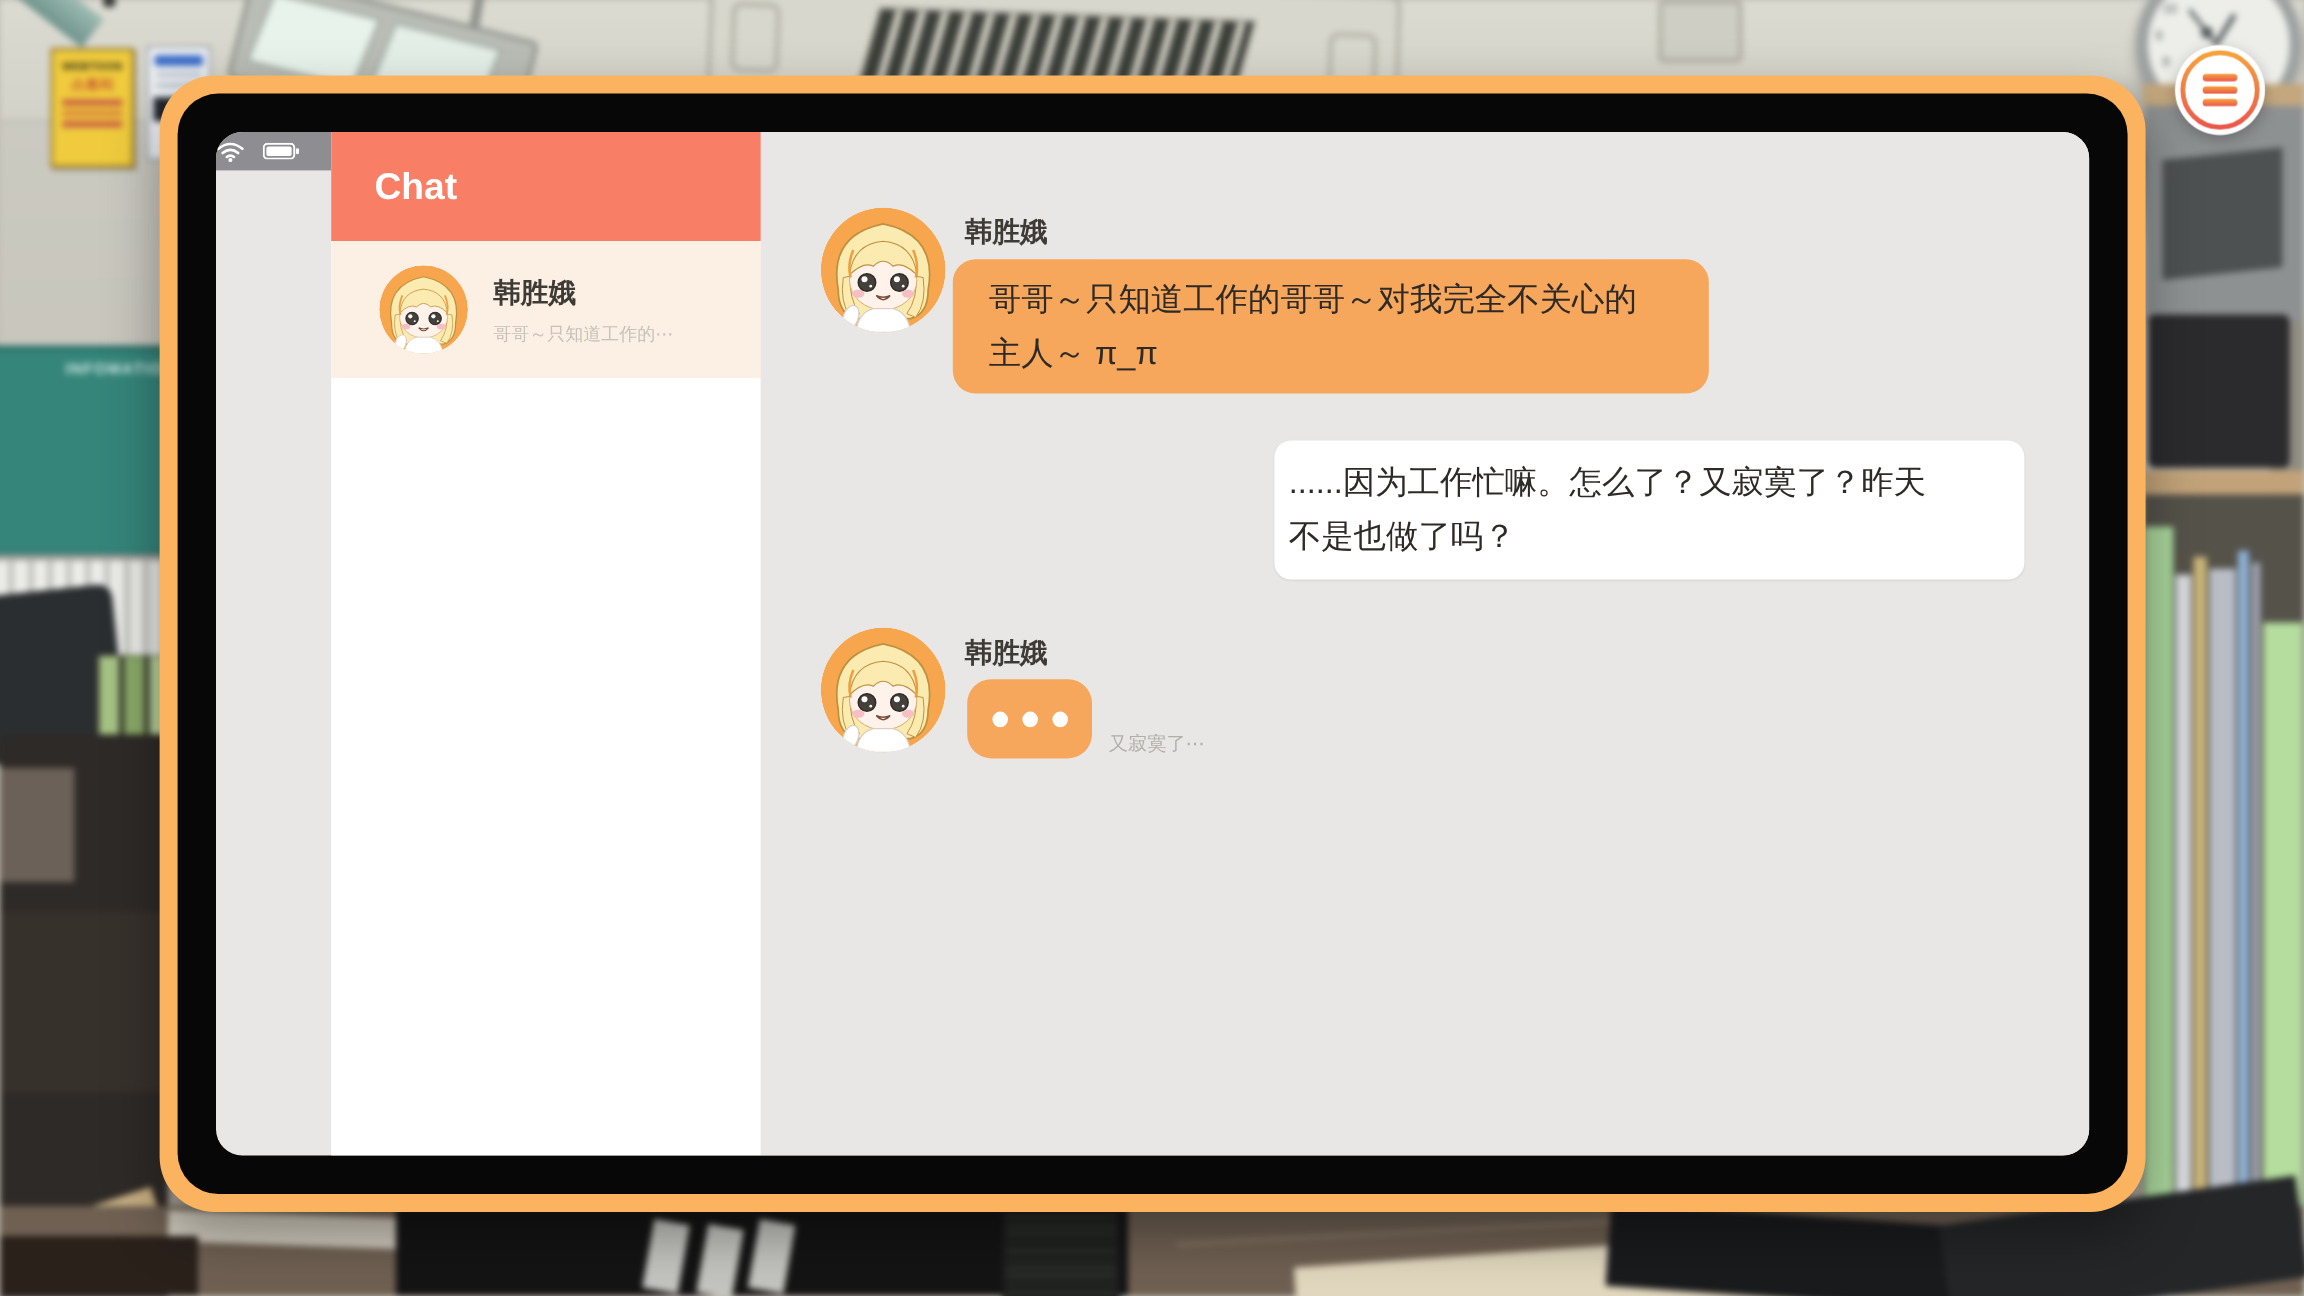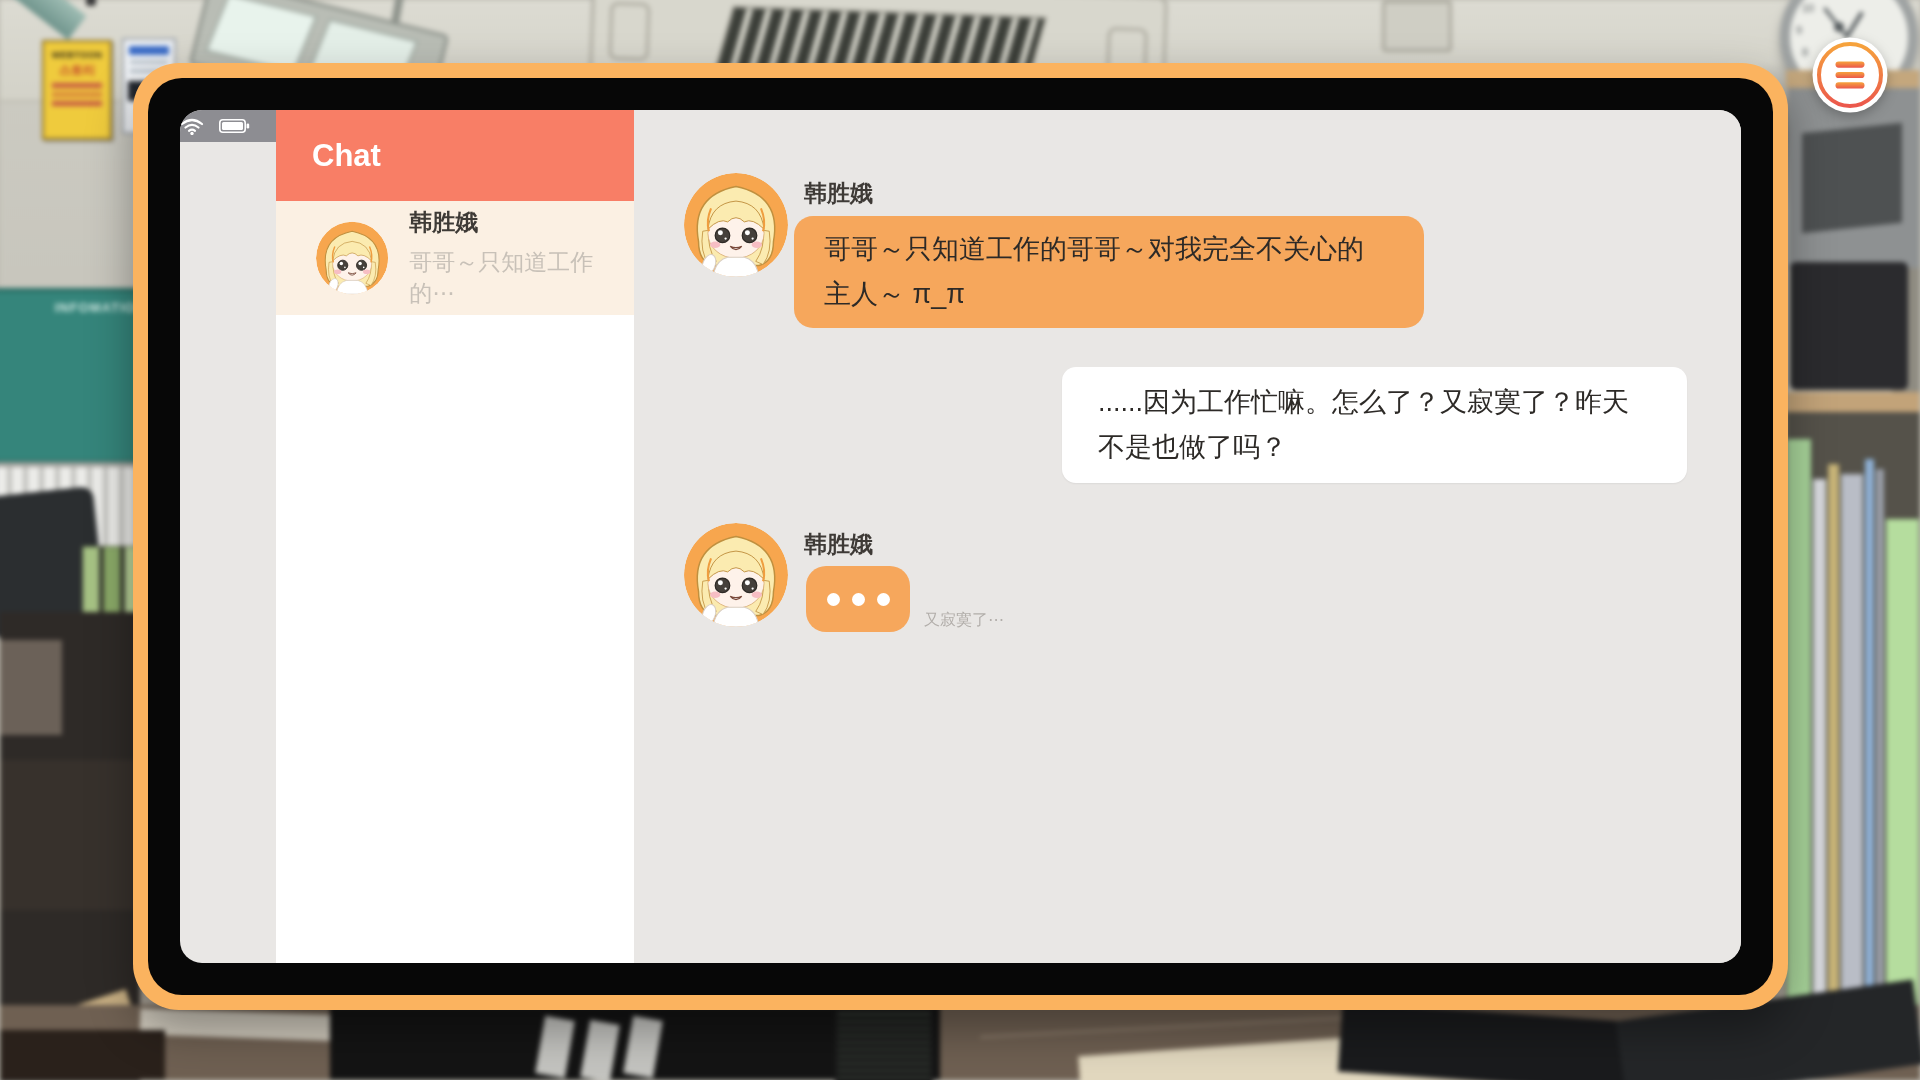--- a/index.html
+++ b/index.html
@@ -93,32 +93,32 @@
   .status-bar{height:32px;flex:0 0 32px;background:#8D8D92;display:flex;align-items:center;justify-content:flex-end;gap:15px;padding-right:26px;}
   .screen-body{flex:1;display:flex;min-height:0;}
 
   
   .sidebar{width:358px;flex:0 0 358px;background:#FFFFFF;display:flex;flex-direction:column;}
   .chat-header{height:91px;flex:0 0 91px;background:#F87E66;display:flex;align-items:center;padding-left:36px;
     color:#FFFFFF;font-size:31px;font-weight:700;}
   .conv-item{height:114px;flex:0 0 114px;background:#FBF0E3;display:flex;align-items:center;padding-left:40px;gap:21px;cursor:pointer;}
   .conv-texts{display:flex;flex-direction:column;gap:9px;}
   .conv-name{font-size:23px;font-weight:700;color:#3E3A36;}
-  .conv-preview{font-size:23px;color:#C8C1B8;}
+  .conv-preview{font-size:15px;color:#C8C1B8;}
 
   
   .chat-main{flex:1;position:relative;background:#E9E7E5;}
   .avatar{border-radius:50%;display:block;}
   .av-large{width:104px;height:104px;}
   .av-small{width:74px;height:74px;}
   .sender-name{position:absolute;font-size:23px;font-weight:700;color:#3E3A36;}
   .bubble{position:absolute;border-radius:16px;font-size:27px;line-height:45px;color:#2D2A27;
     padding:11px 30px;box-sizing:border-box;white-space:pre-line;}
   .bubble.in{background:#F6A75C;}
-  .bubble.out{background:#FFFFFF;border-radius:14px;padding:13px 36px;box-shadow:0 1px 2px rgba(0,0,0,.06);}
+  .bubble.out{background:#FFFFFF;border-radius:14px;padding:13px 12px;box-shadow:0 1px 2px rgba(0,0,0,.06);}
   .typing-bubble{position:absolute;width:104px;height:66px;border-radius:20px;background:#F6A75C;
     display:flex;align-items:center;justify-content:center;gap:12px;}
   .typing-bubble b{width:13px;height:13px;border-radius:50%;background:#FFFFFF;}
   .typing-label{position:absolute;font-size:16px;color:#B2AEAA;}
 </style>
 </head>
 <body>
 
 <svg width="0" height="0" style="position:absolute">
   <defs>

